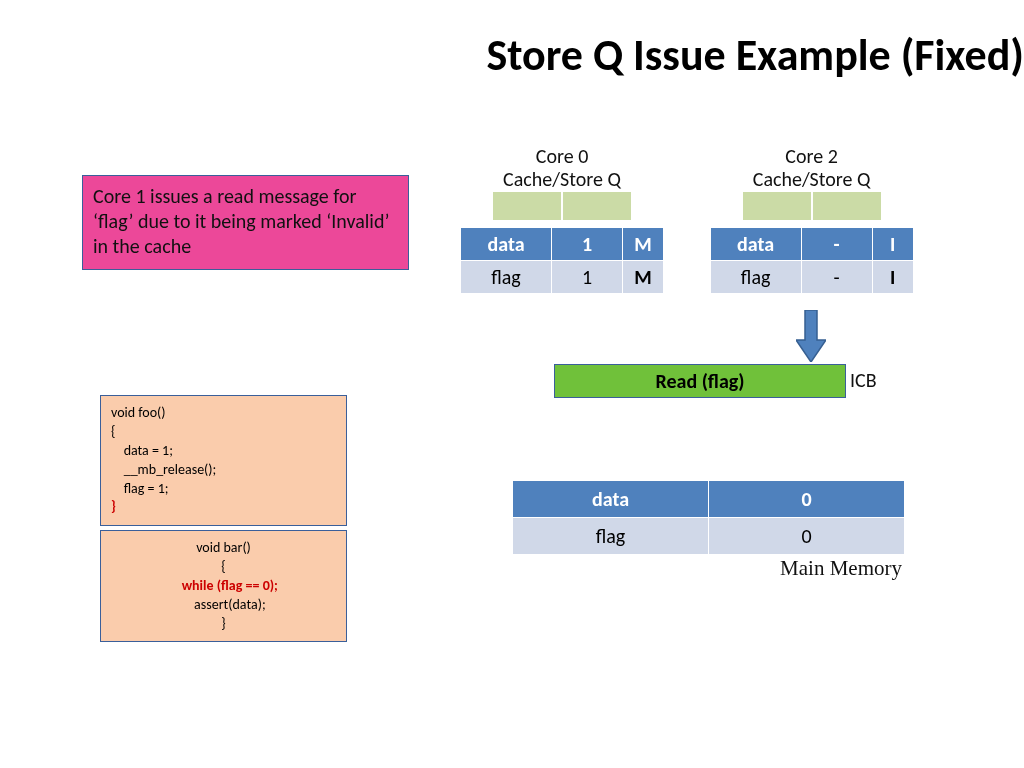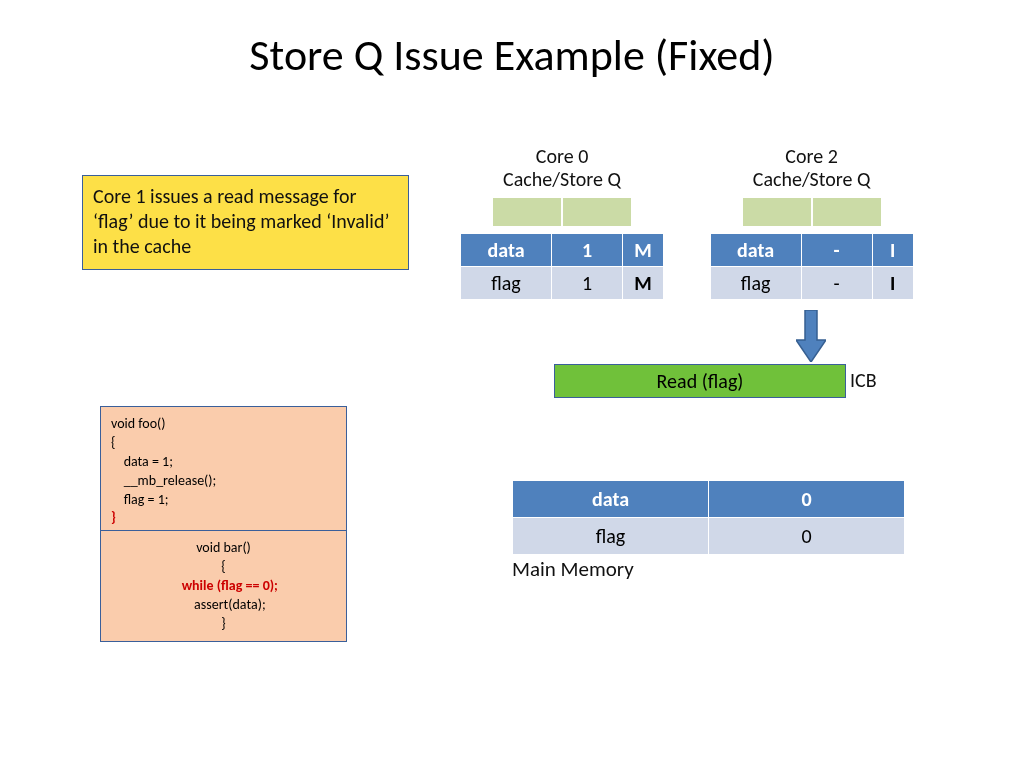--- a/index.html
+++ b/index.html
@@ -8,51 +8,50 @@
     height: 768px;
     background: #ffffff;
     font-family: Calibri, Arial, sans-serif;
     position: relative;
     color: #111;
   }
   .title {
     position: absolute;
     left: 0; right: 0;
     top: 28px;
-    text-align: center;
+    text-align: right;
     font-size: 44px;
-    font-weight: 400;
+    font-weight: 700;
     color: #000;
   }
   .note-box {
     position: absolute;
     left: 82px;
     top: 175px;
     width: 305px;
     padding: 8px 10px 10px 10px;
     border: 1.5px solid #3a5f9a;
-    background: #fde047;
+    background: #ec4899;
     font-size: 20px;
     line-height: 1.25;
   }
   .cores-area {
     position: absolute;
     left: 460px;
     top: 145px;
   }
   .core-col {
     display: inline-block;
     vertical-align: top;
     text-align: center;
   }
   .core-col + .core-col { margin-left: 42px; }
   .core-label {
     font-size: 20px;
     line-height: 1.15;
-    margin-bottom: 6px;
   }
   .storeq {
     display: grid;
     grid-template-columns: 1fr 1fr;
     width: 140px;
     height: 30px;
     margin: 0 auto 6px auto;
   }
   .storeq > div {
     background: #cbdba6;
@@ -88,20 +87,21 @@
     left: 554px;
     top: 364px;
     width: 290px;
     height: 32px;
     background: #70c13a;
     border: 1.5px solid #3a5f9a;
     text-align: center;
     line-height: 32px;
     font-size: 20px;
     color: #000;
+    font-weight: bold;
   }
   .icb-label {
     position: absolute;
     left: 850px;
     top: 368px;
     font-size: 20px;
   }
   .memory-table {
     position: absolute;
     left: 512px;
@@ -116,37 +116,38 @@
   }
   .memory-table .hdr td { background:#4f81bd; color:#fff; }
   .memory-table .row td { background:#d0d8e8; color:#000; }
   .mm-name { width: 195px; }
   .mm-val  { width: 195px; }
   .memory-label {
     position: absolute;
     left: 512px;
     top: 556px;
     width: 390px;
-    text-align: left;
+    text-align: right;
     font-size: 21px;
+    font-family: Liberation Serif, serif;
   }
   .code-box {
     position: absolute;
     left: 100px;
     width: 225px;
     padding: 8px 10px;
     background: #faccac;
     border: 1px solid #3a5f9a;
     font-family: Calibri, Arial, sans-serif;
     font-size: 14px;
     line-height: 1.35;
     white-space: pre;
     color: #000;
   }
-  .code-foo { top: 406px; }
+  .code-foo { top: 395px; }
   .code-bar { top: 530px; text-align: center; }
   .red { color: #cc0000; font-weight: 700; }
 </style>
 </head>
 <body>
 
 <div class="title">Store Q Issue Example (Fixed)</div>
 
 <div class="note-box">Core 1 issues a read message for ‘flag’ due to it being marked ‘Invalid’ in the cache</div>
 

